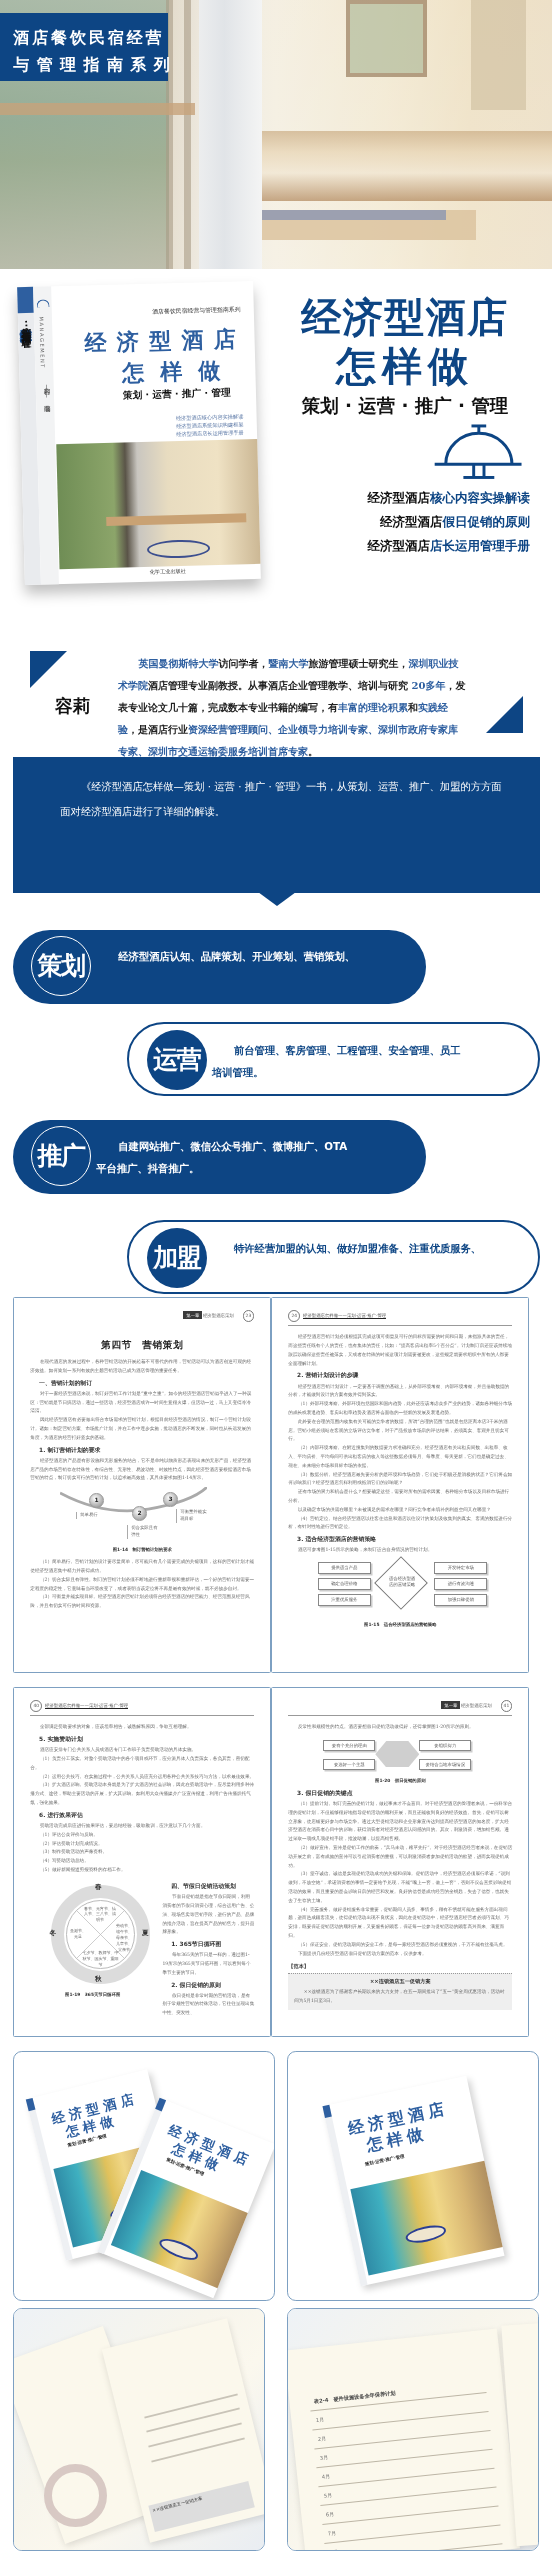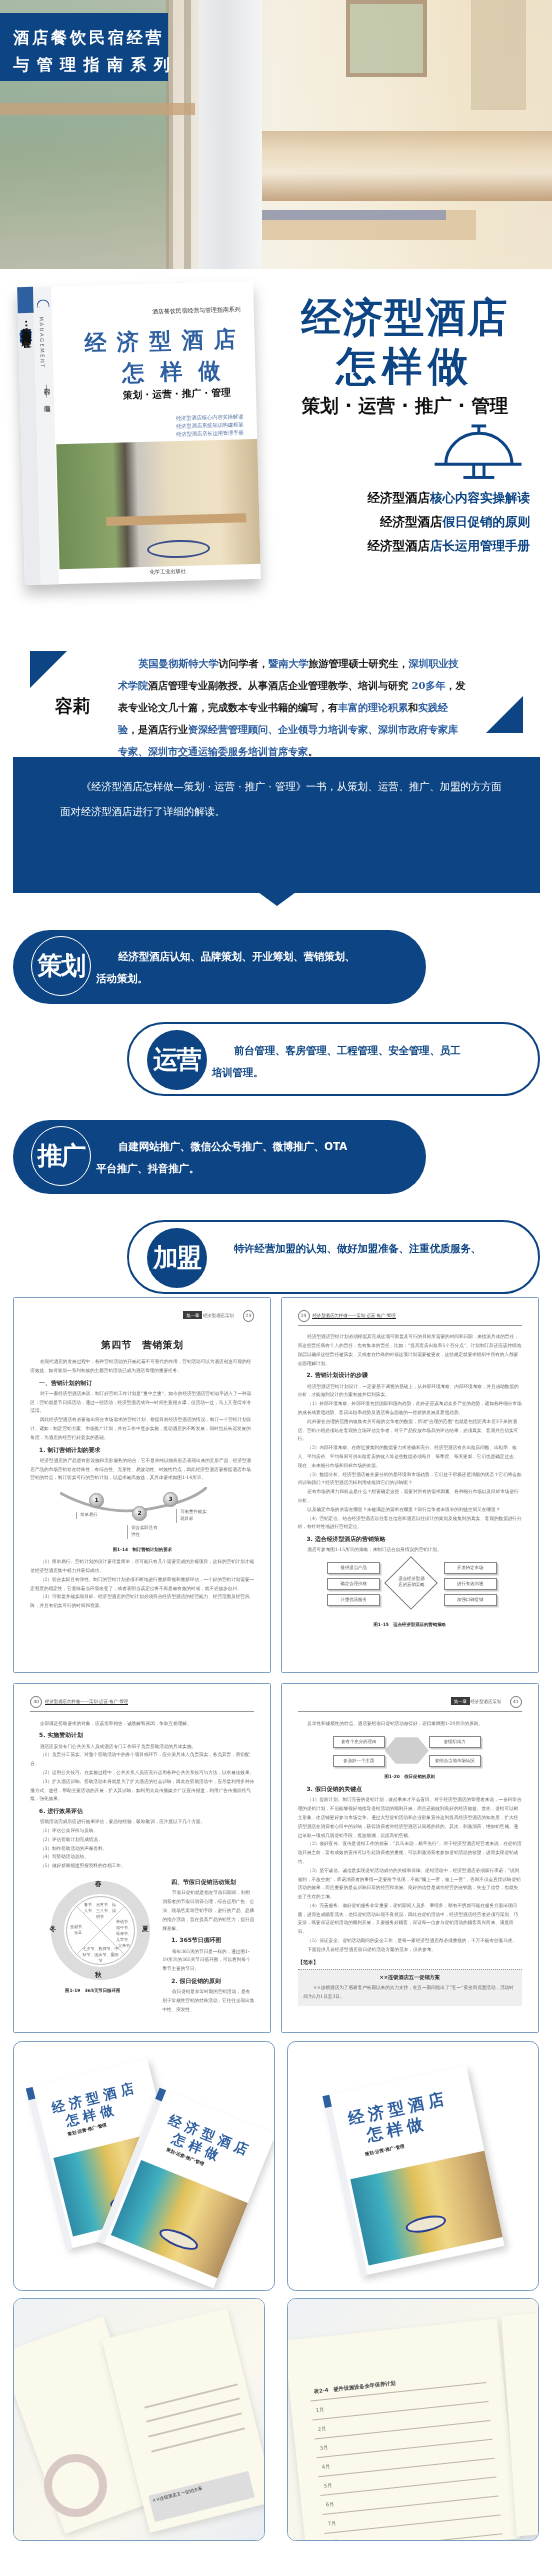--- a/index.html
+++ b/index.html
@@ -80,21 +80,21 @@
   .pill.outline { border: 2.2px solid #0d4584; background: #fff; color: #0d4584; }
   .pill .circle { position: absolute; width: 60px; height: 60px; border-radius: 50%; top: 5.9px; left: 17.7px;
     display: flex; align-items: center; justify-content: center; font-family: "DejaVu Serif", "Liberation Serif", serif; font-size: 25px; font-weight: bold; letter-spacing: -1.5px; }
   .pill.filled .circle { border: 1.5px solid #fff; color: #fff; }
   .pill.outline .circle { background: #0d4584; color: #fff; }
   .pill .desc { position: absolute; left: 83px; top: 14.7px; right: 37px; font-size: 10.3px; line-height: 22px; font-weight: bold; }
   .pill .desc .first { padding-left: 22px; }
 
   
   .samples { position: relative; padding: 0 13.3px; }
-  .samp-row { display: flex; justify-content: space-between; margin-bottom: 3px; }
+  .samp-row { display: flex; margin-bottom: 14px; }
   .spage { width: 258px; background: #fff; border: 1.5px solid #7da0c2; border-radius: 1.5px; position: relative; padding: 10.3px 16px 7.4px; overflow: hidden; }
   .spage .hdr { height: 17.7px; border-bottom: 0.7px solid #999; position: relative; font-size: 4.4px; color: #555; }
   .spage .hdr .pn { position: absolute; top: 1.5px; width: 11.8px; height: 11.8px; border: 0.7px solid #777; border-radius: 50%; font-size: 4.4px; text-align: center; line-height: 10.3px; }
   .spage .hdr .chap { position: absolute; top: 2.9px; background: #3a3a3a; color: #fff; padding: 1.5px 2.9px; font-size: 4.4px; }
   .spage .hdr .chapt { position: absolute; top: 4.4px; font-size: 4.4px; color: #555; }
   .spage .htitle { position: absolute; top: 4.4px; left: 14.7px; font-size: 4.4px; color: #444; border-bottom: 1.5px solid #222; }
   .spage h3 { text-align: center; font-family: "DejaVu Serif", "Liberation Serif", serif; font-size: 9.6px; margin: 13.3px 0 5.9px; color: #222; letter-spacing: 0.7px; }
   .spage h4 { font-size: 5.9px; font-weight: bold; color: #333; margin: 2.9px 0 2.2px 8.8px; }
   .spage p { font-family: "DejaVu Serif", "Liberation Serif", serif; font-size: 4.6px; line-height: 8.8px; color: #666; text-indent: 9.6px; }
   .spage .fig-cap { text-align: center; font-size: 4.4px; color: #333; font-weight: bold; margin: 2.9px 0 5.9px; }
@@ -221,21 +221,20 @@
       <p class="ind">《经济型酒店怎样做—策划 · 运营 · 推广 · 管理》一书，从策划、运营、推广、加盟的方方面面对经济型酒店进行了详细的解读。</p>
     </div>
     <div class="arrow"></div>
   </section>
 
   <section class="pills">
     <div class="pill filled" style="left:13.3px; top:27px; width:413px;">
       <div class="circle">策划</div>
       <div class="desc">
           <div class="first">经济型酒店认知、品牌策划、开业筹划、营销策划、</div>
-          <div>活动策划。</div>
         </div>
     </div>
     <div class="pill outline" style="left:127px; top:119px; width:413px;">
       <div class="circle">运营</div>
       <div class="desc" style="color:#0d4584">
           <div class="first">前台管理、客房管理、工程管理、安全管理、员工</div>
           <div>培训管理。</div>
         </div>
     </div>
     <div class="pill filled" style="left:13.3px; top:217px; width:413px;">

